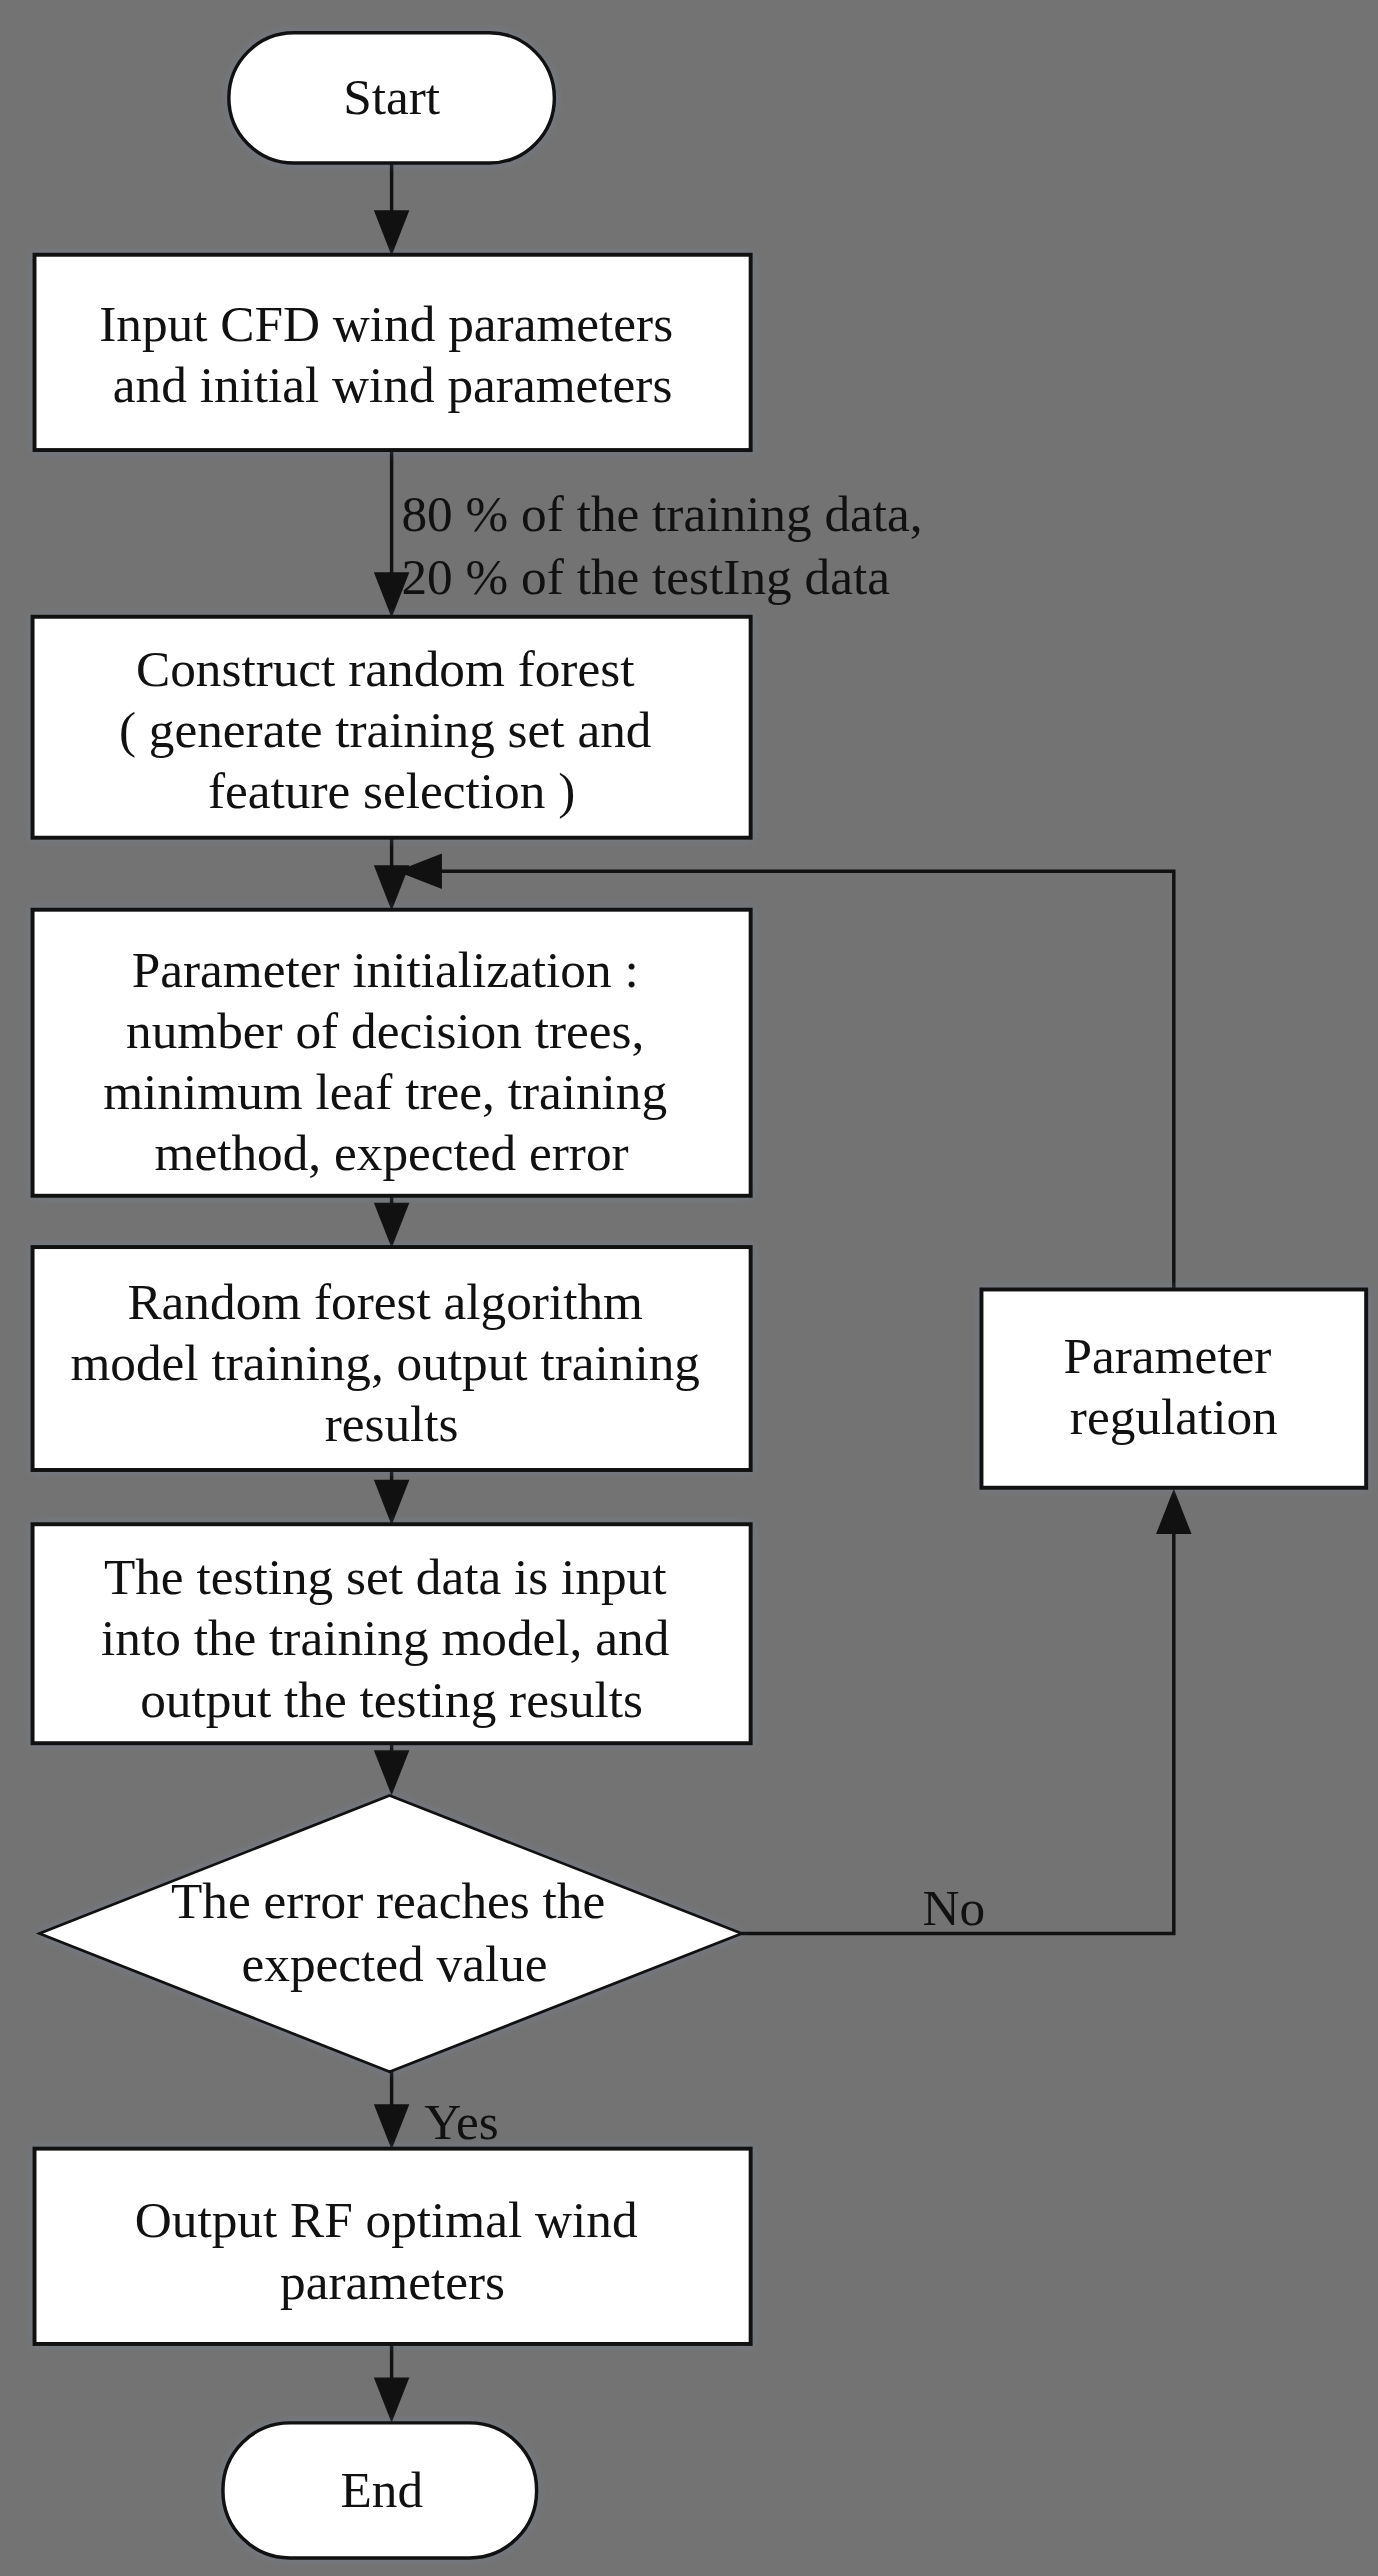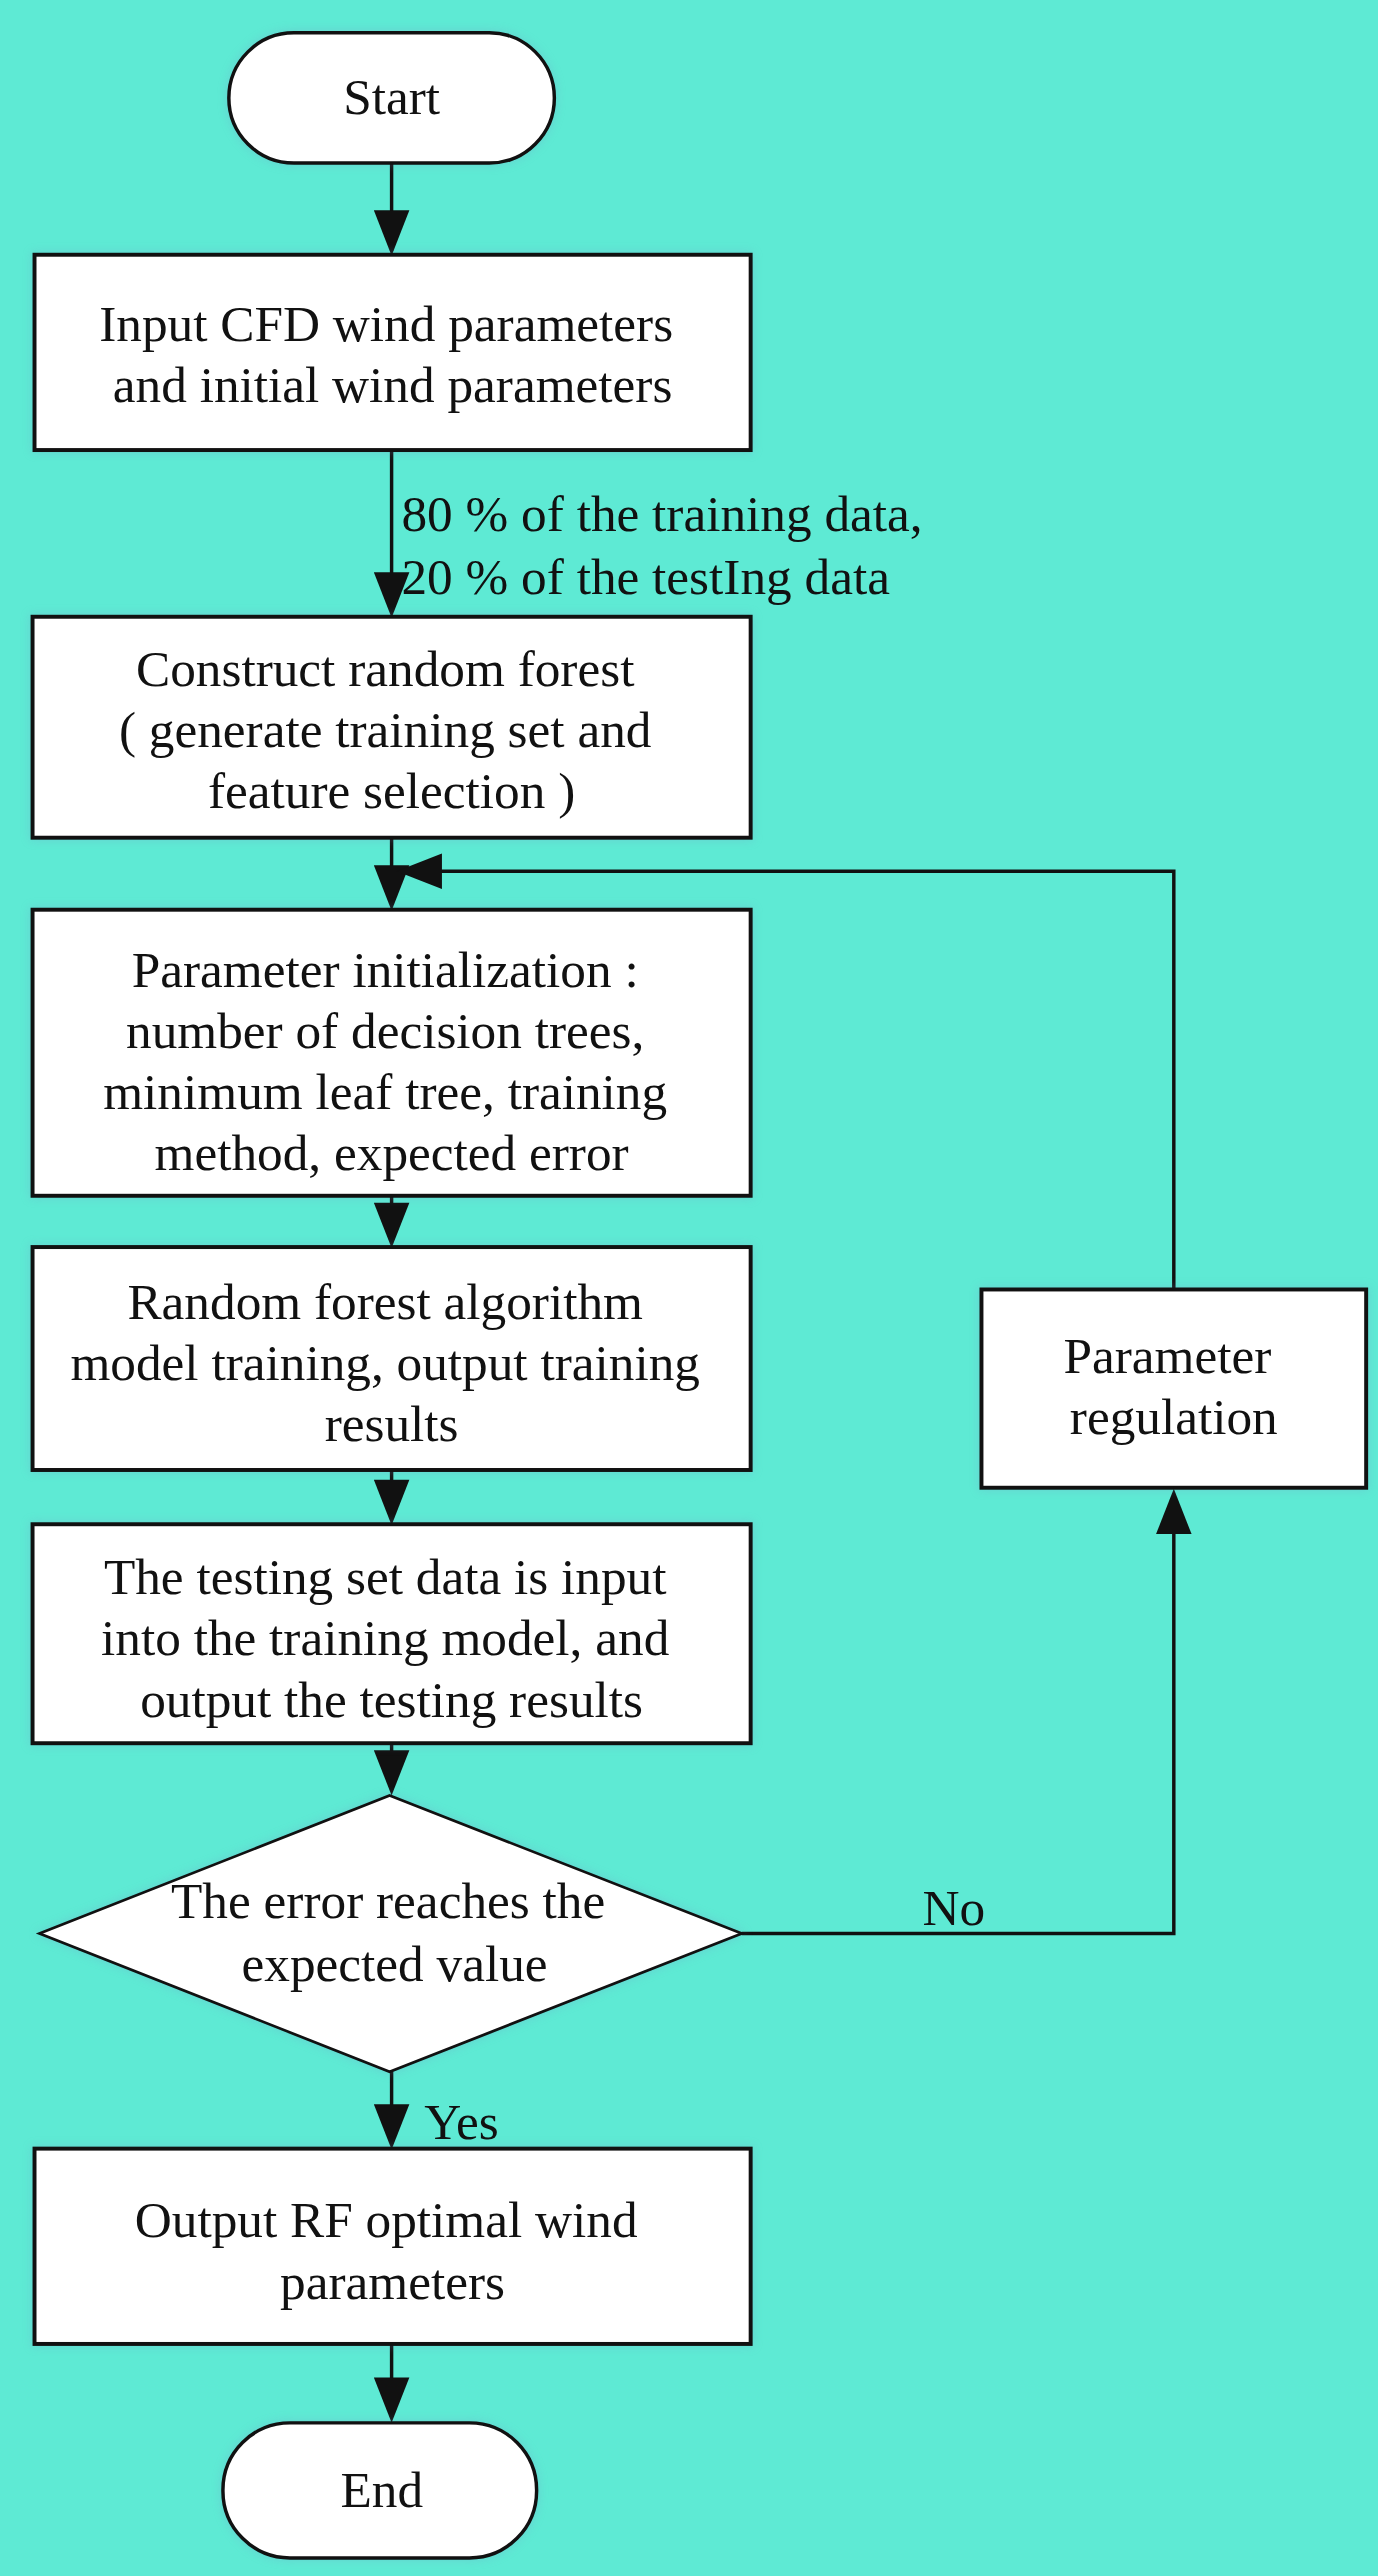--- a/index.html
+++ b/index.html
@@ -4,21 +4,21 @@
 <style>
   html, body {
     margin: 0;
     padding: 0;
     background: #ffffff;
   }
   .page {
     position: relative;
     width: 1378px;
     height: 2576px;
-    background: #5eead4;
+    background: #737373;
     font-family: "Liberation Serif", "DejaVu Serif", serif;
   }
   svg { display: block; }
   .shape {
     fill: #ffffff;
     stroke: #111111;
     filter: drop-shadow(0 0 5px rgba(120, 150, 200, 0.30));
   }
   .box      { stroke-width: 4; }
   .oval     { stroke-width: 3.5; }

